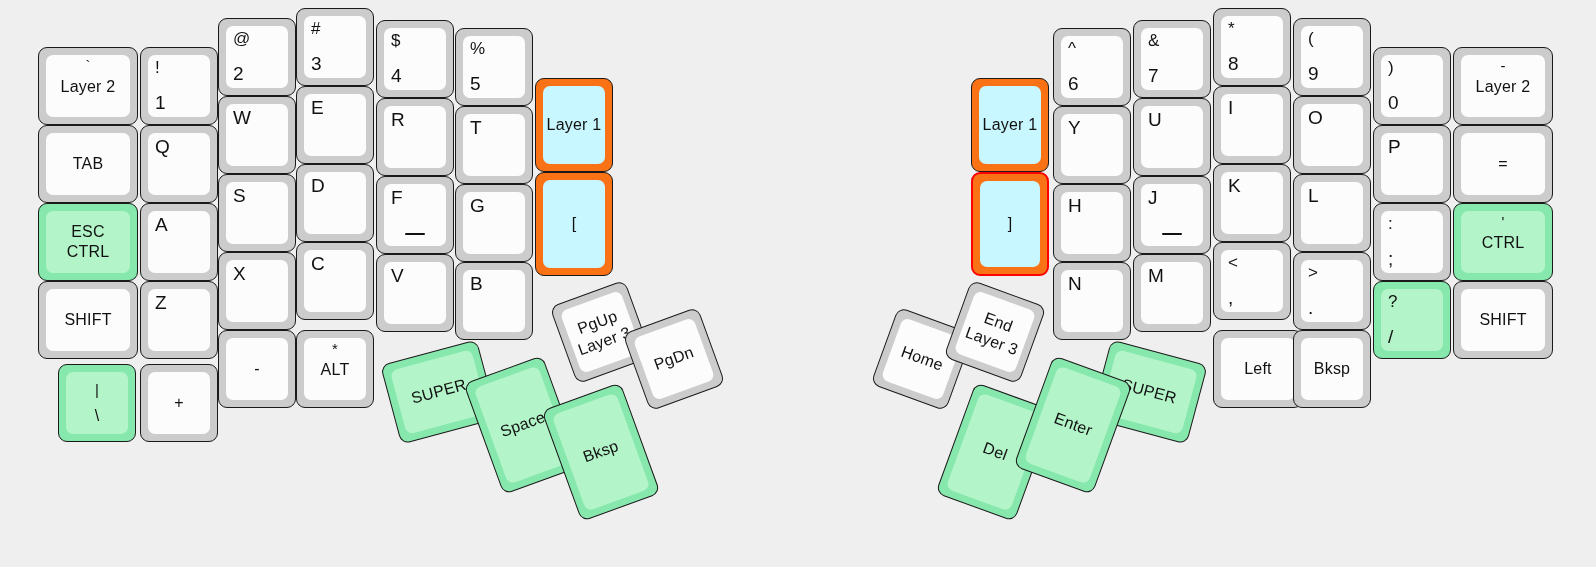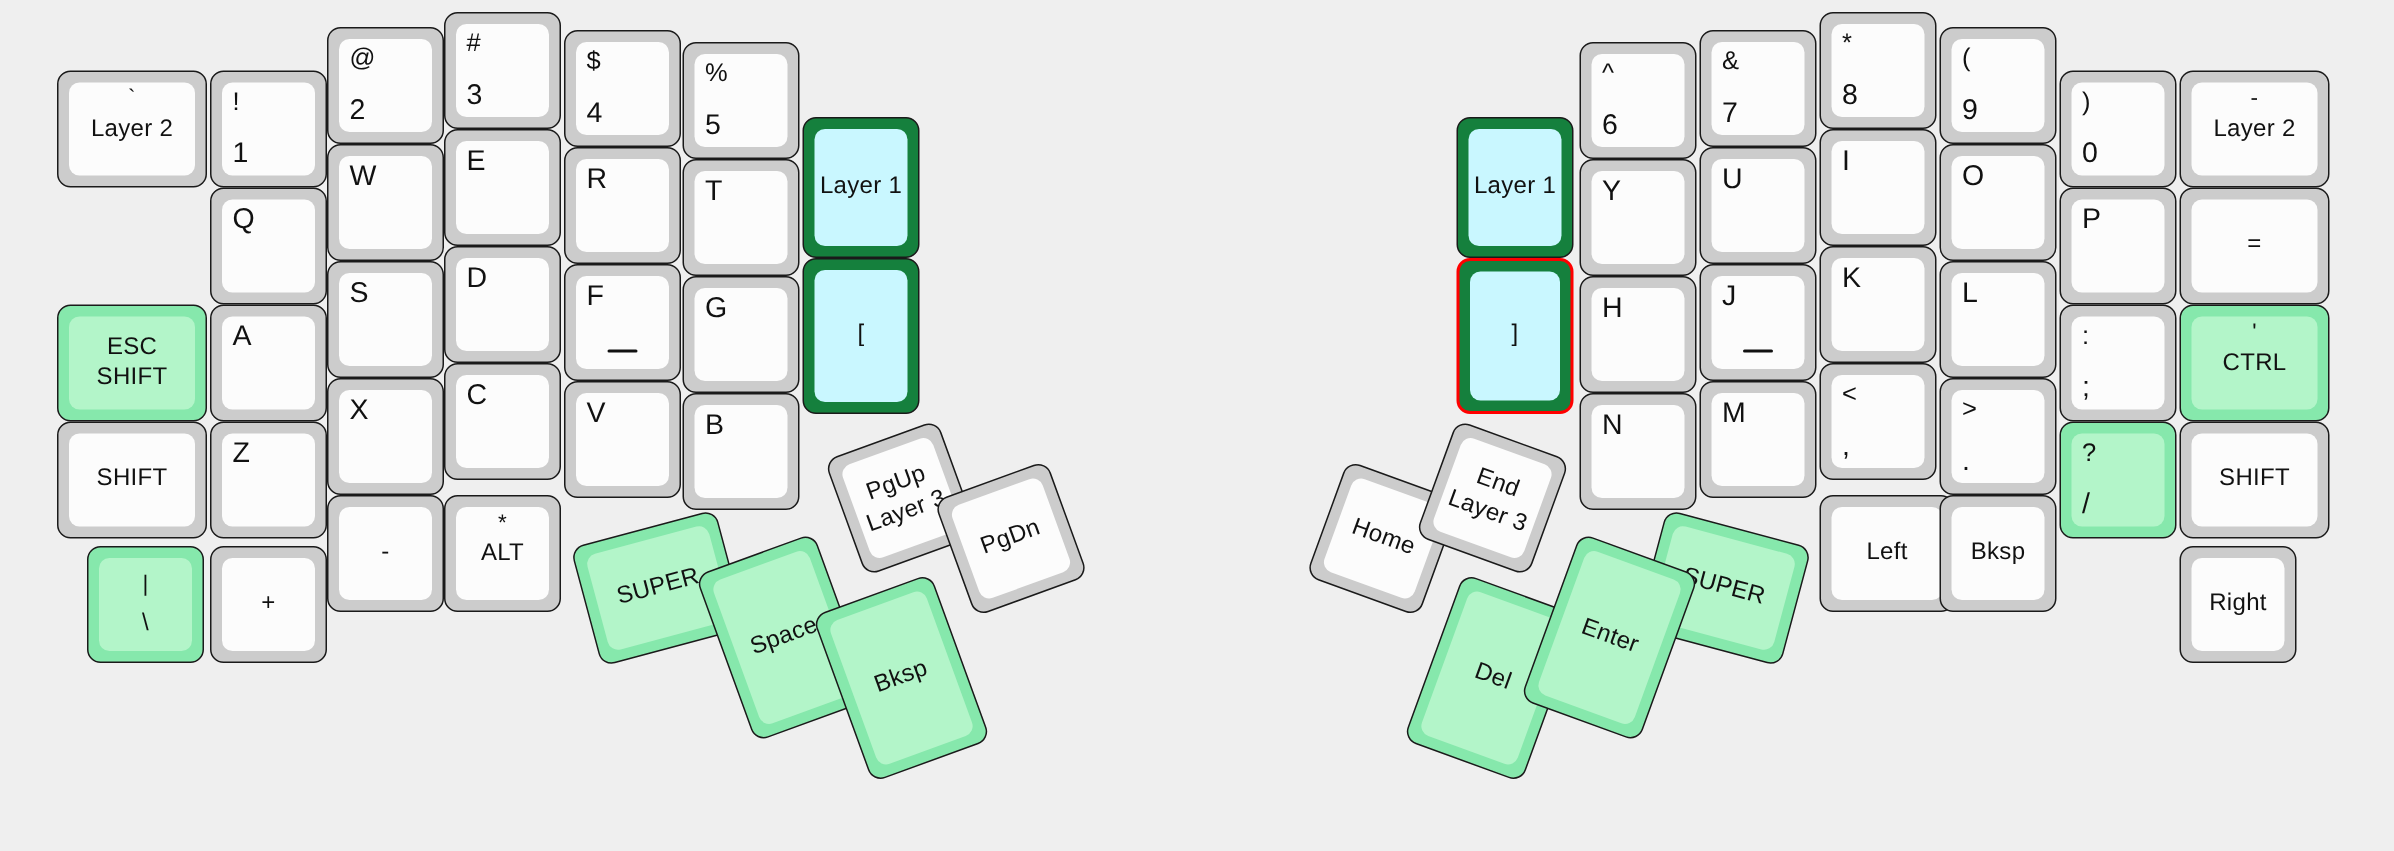--- a/index.html
+++ b/index.html
@@ -27,21 +27,21 @@
     width:100%;height:100%;
     background:#fcfcfc;
     border-radius:7px;
     position:relative;
     display:block;
   }
 
   
   .key.green{background:#86e8ac;}
   .key.green>.cap{background:#b3f5c9;}
-  .key.cyan{background:#15803d;border-color:#1a1a1a;}
+  .key.cyan{background:#f97316;border-color:#1a1a1a;}
   .key.cyan>.cap{background:#c9f7ff;}
   .key.sel{border-color:#ff0000;border-width:2.2px;}
 
   
   .lg{
     position:absolute;
     color:#111;
     line-height:1.05;
     white-space:pre;
     text-align:center;
@@ -73,24 +73,29 @@
 </head>
 <body>
 
 <div id="board">
     <div class="key" style="left: 38px; top: 47px; width: 100px; height: 78px;">
       <div class="cap">
         <span class="lg tc">`</span>
         <span class="lg cl">Layer 2</span>
       </div>
     </div>
+    <div class="key" style="left: 38px; top: 125px; width: 100px; height: 78px;">
+      <div class="cap">
+        <span class="lg ctr">TAB</span>
+      </div>
+    </div>
     <div class="key green" style="left: 38px; top: 203px; width: 100px; height: 78px;">
       <div class="cap">
         <span class="lg ctr2">ESC
-SHIFT</span>
+CTRL</span>
       </div>
     </div>
     <div class="key" style="left: 38px; top: 281px; width: 100px; height: 78px;">
       <div class="cap">
         <span class="lg ctr">SHIFT</span>
       </div>
     </div>
     <div class="key green" style="left: 58px; top: 364px; width: 78px; height: 78px;">
       <div class="cap">
         <span class="lg tc" style="top: 10px;">|</span>
@@ -400,25 +405,20 @@
       <div class="cap">
         <span class="lg tc">'</span>
         <span class="lg cl">CTRL</span>
       </div>
     </div>
     <div class="key" style="left: 1453px; top: 281px; width: 100px; height: 78px;">
       <div class="cap">
         <span class="lg ctr">SHIFT</span>
       </div>
     </div>
-    <div class="key" style="left: 1453px; top: 364px; width: 78px; height: 78px;">
-      <div class="cap">
-        <span class="lg ctr">Right</span>
-      </div>
-    </div>
     <div class="key green" style="left: 1099px; top: 351px; width: 100px; height: 82px; transform: rotate(15deg);">
       <div class="cap">
         <span class="lg ctr">SUPER</span>
       </div>
     </div>
     <div class="key" style="left: 882px; top: 318px; width: 80px; height: 82px; transform: rotate(20deg);">
       <div class="cap">
         <span class="lg ctr">Home</span>
       </div>
     </div>

